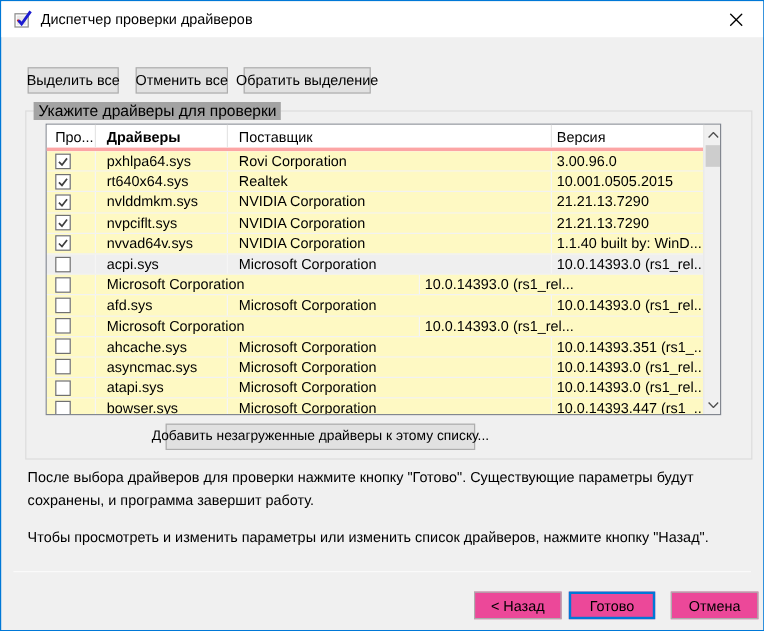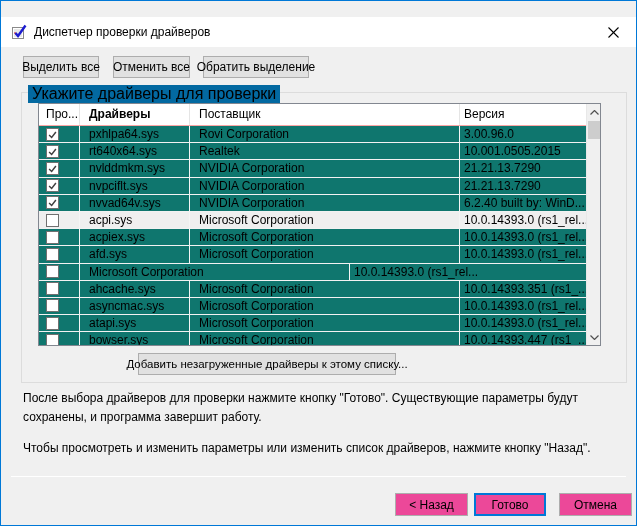--- a/index.html
+++ b/index.html
@@ -2,42 +2,42 @@
 <html lang="ru"><head>
 <meta charset="utf-8">
 <style>
   html,body{margin:0;padding:0;background:#cfcfcf;}
   *{box-sizing:border-box;font-family:"Liberation Sans","DejaVu Sans",sans-serif;}
   .win{
     position:relative;width:637px;height:526px;background:#f0f0f0;
     border:1px solid #0078d7;overflow:hidden;
   }
   
-  .titlebar{position:absolute;left:0;top:0;width:100%;height:30px;background:#ffffff;margin-top:16px;}
+  .titlebar{position:absolute;left:0;top:0;width:100%;height:30px;background:#ffffff;}
   .title-icon{position:absolute;left:10px;top:7px;width:16px;height:16px;}
   .title-text{position:absolute;left:33px;top:8px;font-size:12px;color:#000;white-space:nowrap;}
   .close-btn{position:absolute;right:0;top:0;width:45px;height:30px;display:flex;align-items:center;justify-content:center;cursor:default;}
   
   .btn{
     position:absolute;height:22px;background:#e1e1e1;border:1px solid #adadad;
     font-size:12px;color:#000;display:flex;align-items:center;justify-content:center;
     white-space:nowrap;padding:0 16px;
   }
   #btn-select-all{left:22px;top:55px;width:76px;}
   #btn-clear-all{left:112px;top:55px;width:77px;}
   #btn-invert{left:202px;top:55px;width:106px;}
   
   .groupbox{position:absolute;left:20px;top:91px;width:606px;height:291px;border:1px solid #dcdcdc;}
-  .group-label{position:absolute;left:27px;top:84px;background:#0369a1;padding:0 4px;font-size:16px;color:#000;white-space:nowrap;}
+  .group-label{position:absolute;left:27px;top:84px;background:#a3a3a3;padding:0 4px;font-size:13px;color:#000;white-space:nowrap;}
   
   .listbox{position:absolute;left:37px;top:102px;width:563px;height:243px;background:#fff;border:1px solid #828790;}
-  .lheader{position:absolute;left:0;top:0;right:14px;height:22px;background:#fff;display:flex;border-bottom:1px solid #fca5a5;}
+  .lheader{position:absolute;left:0;top:0;right:14px;height:22px;background:#fff;display:flex;border-bottom:3px solid #fca5a5;}
   .hcell{font-size:12px;color:#000;line-height:21px;border-right:1px solid #e5e5e5;overflow:hidden;white-space:nowrap;}
   .lbody{position:absolute;left:0;top:22px;right:14px;bottom:0;overflow:hidden;}
-  .trow{display:flex;height:17.2px;align-items:center;border-bottom:1px solid #f2f2f2;background:#0f766e;}
+  .trow{display:flex;height:17.2px;align-items:center;border-bottom:1px solid #f2f2f2;background:#fef9c3;}
   .trow.hot{background:#efefef;}
   .tcell{font-size:12px;color:#000;white-space:nowrap;overflow:hidden;height:100%;display:flex;align-items:center;border-right:1px solid #f5f5f5;}
   .c0{width:41px;padding-left:7px;}
   .c1{width:110px;padding-left:9px;}
   .c2{width:270px;padding-left:9px;}
   .c3{flex:1;padding-left:4px;border-right:none;}
   .hc0{width:41px;padding-left:7px;}
   .hc1{width:110px;padding-left:9px;font-weight:bold;}
   .hc2{width:270px;padding-left:9px;}
   .hc3{flex:1;padding-left:4px;border-right:none;}
@@ -151,35 +151,34 @@
         <div class="trow">
           <div class="tcell c0">
             <span class="cb">
               <svg width="11" height="11" viewBox="0 0 13 13">
                 <polyline points="2.5,7 5.5,10 10.5,3.5" fill="none" stroke="#3f3f3f" stroke-width="1.7"></polyline>
               </svg>
             </span>
           </div>
           <div class="tcell c1">nvvad64v.sys</div>
           <div class="tcell c2">NVIDIA Corporation</div>
-          <div class="tcell c3">6.2.40 built by: WinD...</div>
+          <div class="tcell c3">1.1.40 built by: WinD...</div>
         </div>
         <div class="trow hot">
           <div class="tcell c0">
             <span class="cb"></span>
           </div>
           <div class="tcell c1">acpi.sys</div>
           <div class="tcell c2">Microsoft Corporation</div>
           <div class="tcell c3">10.0.14393.0 (rs1_rel...</div>
         </div>
         <div class="trow">
           <div class="tcell c0">
             <span class="cb"></span>
           </div>
-          <div class="tcell c1">acpiex.sys</div>
           <div class="tcell c2">Microsoft Corporation</div>
           <div class="tcell c3">10.0.14393.0 (rs1_rel...</div>
         </div>
         <div class="trow">
           <div class="tcell c0">
             <span class="cb"></span>
           </div>
           <div class="tcell c1">afd.sys</div>
           <div class="tcell c2">Microsoft Corporation</div>
           <div class="tcell c3">10.0.14393.0 (rs1_rel...</div>

